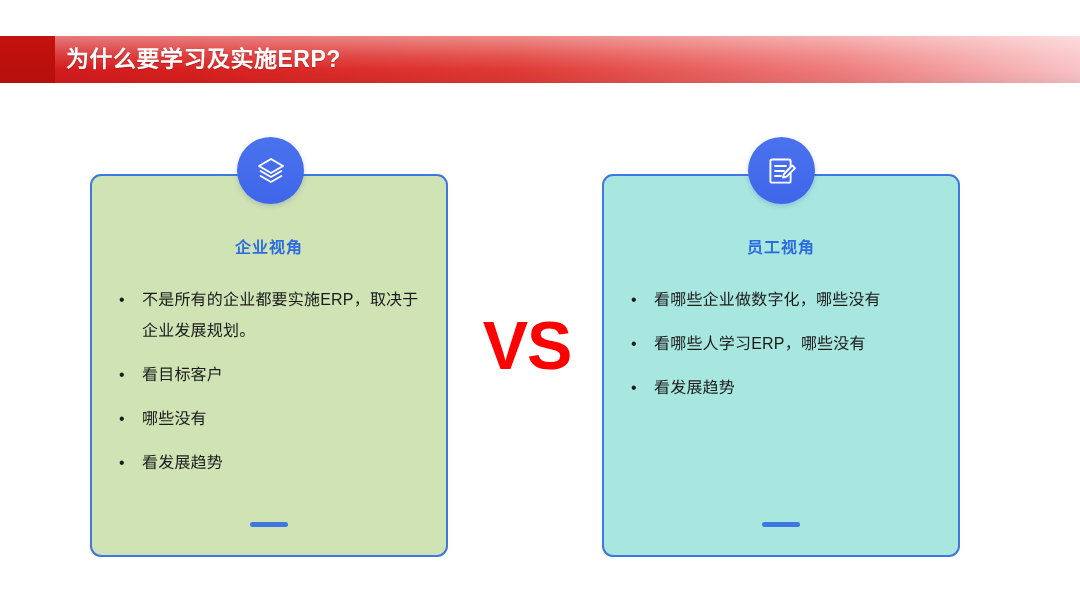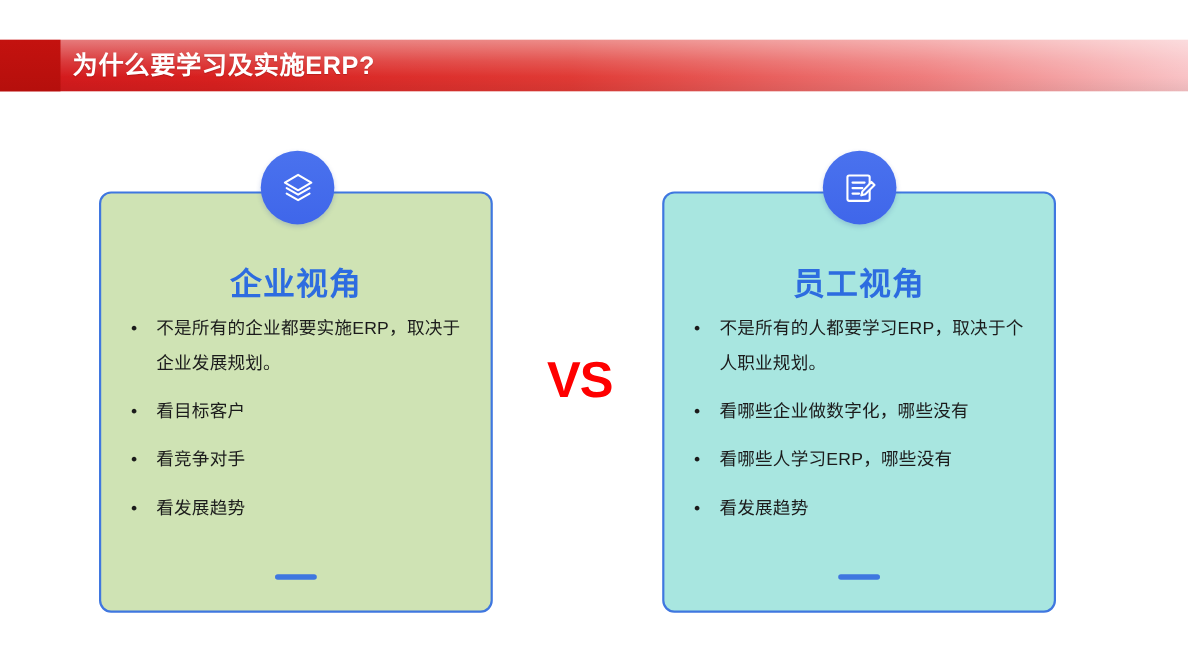--- a/index.html
+++ b/index.html
@@ -74,21 +74,21 @@
   }
   .card-left  { left: 90px;  background: #cfe3b4; }
   .card-right { left: 602px; background: #a8e6e0; }
 
   .card-title {
     position: absolute;
     left: 0;
     right: 0;
     top: 58px;
     text-align: center;
-    font-size: 29px;
+    font-size: 16px;
     font-weight: bold;
     color: #2d6ce0;
     letter-spacing: 1px;
   }
 
   .bullets {
     position: absolute;
     left: 22px;
     right: 14px;
     top: 108px;
@@ -143,21 +143,21 @@
   .icon-circle.right { left: 748px; }
   .icon-circle svg { display: block; }
 
   
   .vs {
     position: absolute;
     left: 466px;
     top: 277px;
     width: 122px;
     text-align: center;
-    font-size: 46px;
+    font-size: 68px;
     font-weight: bold;
     color: #fe0000;
     letter-spacing: -1px;
     line-height: 64px;
   }
 
   
   .page-number {
     position: absolute;
     left: 0;
@@ -193,30 +193,29 @@
   <div class="title-bar">
     <div class="title-block"></div>
     <div class="title-text">为什么要学习及实施ERP?</div>
   </div>
 
   <div class="card card-left">
     <div class="card-title">企业视角</div>
     <ul class="bullets">
       <li class="bullet">不是所有的企业都要实施ERP，取决于企业发展规划。</li>
       <li class="bullet">看目标客户</li>
-      <li class="bullet">看竞争对手</li>
+      <li class="bullet">哪些没有</li>
       <li class="bullet">看发展趋势</li>
     </ul>
     <div class="card-dash"></div>
   </div>
 
   <div class="card card-right">
     <div class="card-title">员工视角</div>
     <ul class="bullets">
-      <li class="bullet">不是所有的人都要学习ERP，取决于个人职业规划。</li>
       <li class="bullet">看哪些企业做数字化，哪些没有</li>
       <li class="bullet">看哪些人学习ERP，哪些没有</li>
       <li class="bullet">看发展趋势</li>
     </ul>
     <div class="card-dash"></div>
   </div>
 
   <div class="icon-circle left">
     <svg width="34" height="34" viewBox="0 0 34 34" aria-hidden="true">
       <g fill="none" stroke="#ffffff" stroke-width="1.9" stroke-linejoin="round" stroke-linecap="round">

